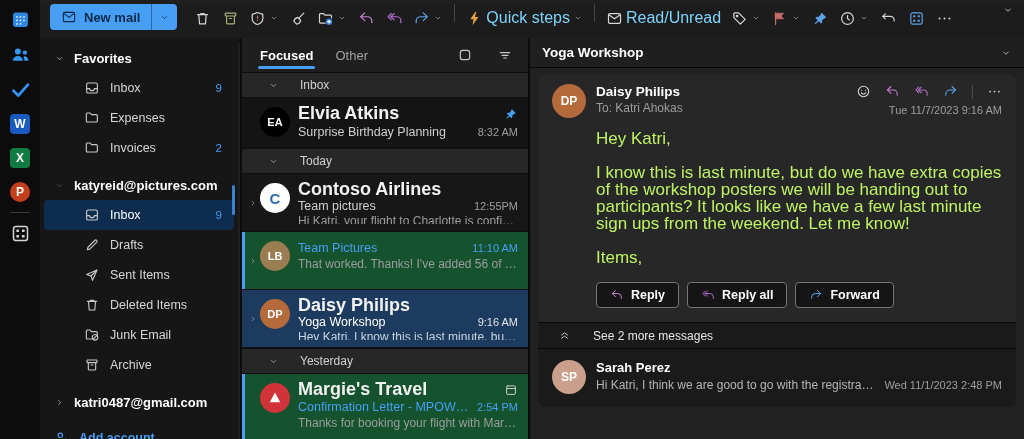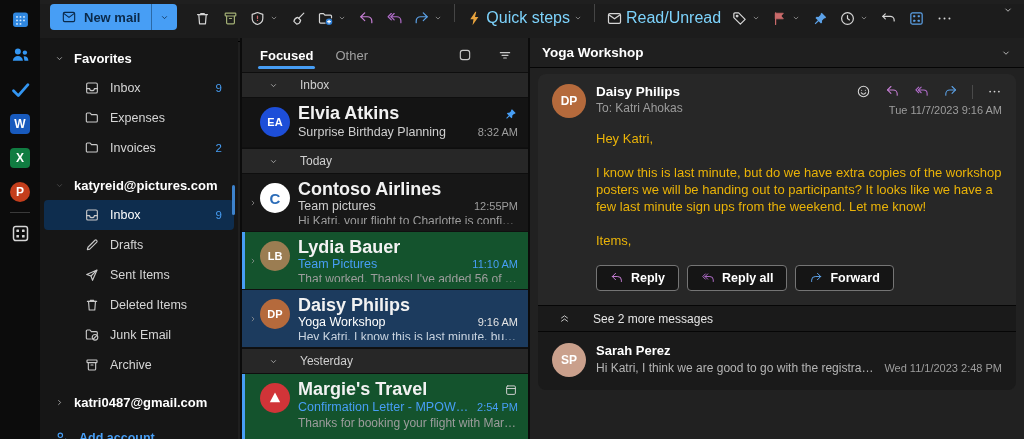--- a/index.html
+++ b/index.html
@@ -103,21 +103,21 @@
   .rp-head { display:flex; gap:10px; }
   .rp-avatar { width:34px; height:34px; font-size:12px; margin:0; }
   .rp-who { display:flex; flex-direction:column; gap:2px; }
   .rp-name { font-size:13.5px; font-weight:700; color:#fff; }
   .rp-to { font-size:12px; color:#9d9d9d; }
   .rp-right { margin-left:auto; display:flex; flex-direction:column; align-items:flex-end; gap:5px; }
   .rp-actions { display:flex; align-items:center; gap:14px; }
   .rp-actions .icn { width:15px; height:15px; cursor:pointer; }
   .rp-actions .sep { width:1px; height:14px; background:#4a4a4a; }
   .rp-date { font-size:11px; color:#9d9d9d; white-space:nowrap; }
-  .rp-body { margin:12px 0 0 44px; font-size:13px; line-height:17px; color:#eab308; max-width:420px; }
+  .rp-body { margin:12px 0 0 44px; font-size:17px; line-height:17px; color:#bef264; max-width:420px; }
   .rp-body p { margin:0 0 17px 0; }
   .rp-body p.tight { margin:0; }
   .rp-btns { display:flex; gap:8px; margin:16px 0 2px 44px; }
   .rbtn { display:flex; align-items:center; gap:7px; background:#151515; border:1px solid #757575; border-radius:4px;
     padding:5px 13px; font-size:12.5px; font-weight:700; color:#fff; cursor:pointer; }
   .rbtn .icn { width:14px; height:14px; }
   .see-more { margin:0 8px; height:27px; background:#1a1a1a; border-top:1px solid #060606; border-bottom:1px solid #060606;
     display:flex; align-items:center; padding-left:20px; gap:22px; cursor:pointer; }
   .see-more .icn { width:13px; height:13px; color:#cfcfcf; }
   .see-more .txt { font-size:12px; color:#e6e6e6; }
@@ -549,21 +549,21 @@
     <div class="group-hdr">
       <span class="icn chev">
           <svg viewBox="0 0 24 24" fill="none" stroke="currentColor" stroke-width="1.7" stroke-linecap="round" stroke-linejoin="round">
             <path d="M7.5 10l4.5 4.5L16.5 10"></path>
           </svg>
         </span>
       <span>Inbox</span>
     </div>
     <div class="msg pinned-row">
       <span class="noexpand"></span>
-      <span class="avatar" style="background:#1d4ed8">EA</span>
+      <span class="avatar" style="background:#000000">EA</span>
       <div class="mcol">
         <div class="mline">
           <span class="msender">Elvia Atkins</span>
           <span class="icn pin-ind">
               <svg viewBox="0 0 24 24" fill="none" stroke="currentColor" stroke-width="1.7" stroke-linecap="round" stroke-linejoin="round">
                 <path d="M13.7 4l6.3 6.3-1.7 1.7-1-.3-3.3 3.3.3 2.5-1.6 1.6-3.3-3.3L5 20.2l-1.2-1.2 4.4-4.4-3.3-3.3 1.6-1.6 2.5.3 3.3-3.3-.3-1z" fill="currentColor" stroke="none"></path>
               </svg>
             </span>
         </div>
         <div class="mline">
@@ -605,23 +605,20 @@
       <span class="unread-bar"></span>
       <span class="expand">
           <span class="icn">
             <svg viewBox="0 0 24 24" fill="none" stroke="currentColor" stroke-width="1.7" stroke-linecap="round" stroke-linejoin="round">
               <path d="M10 7.5L14.5 12 10 16.5"></path>
             </svg>
           </span>
         </span>
       <span class="avatar" style="background:#9b7d52">LB</span>
       <div class="mcol">
-        <div class="mline">
-            <span class="msender">Lydia Bauer</span>
-          </div>
         <div class="mline">
           <span class="msubject blue">Team Pictures</span>
           <span class="mtime blue">11:10 AM</span>
         </div>
         <div class="mpreview">That worked. Thanks! I've added 56 of the...</div>
       </div>
     </div>
     <div class="msg conv selected">
       <span class="expand">
           <span class="icn">

